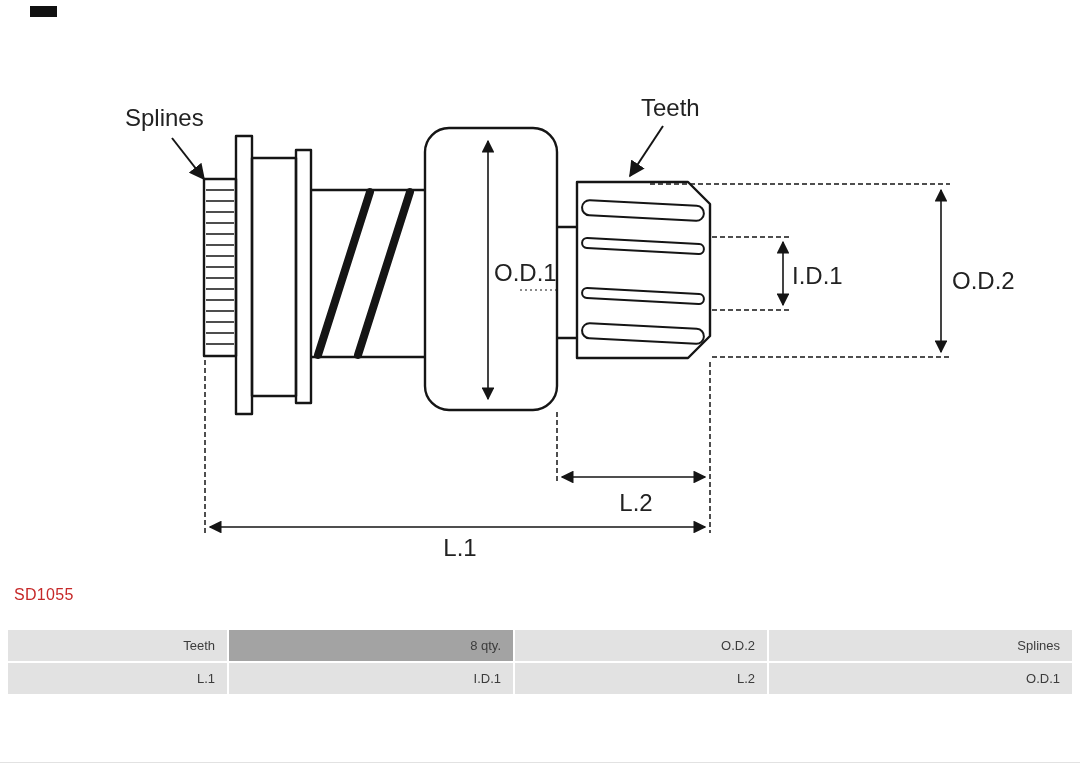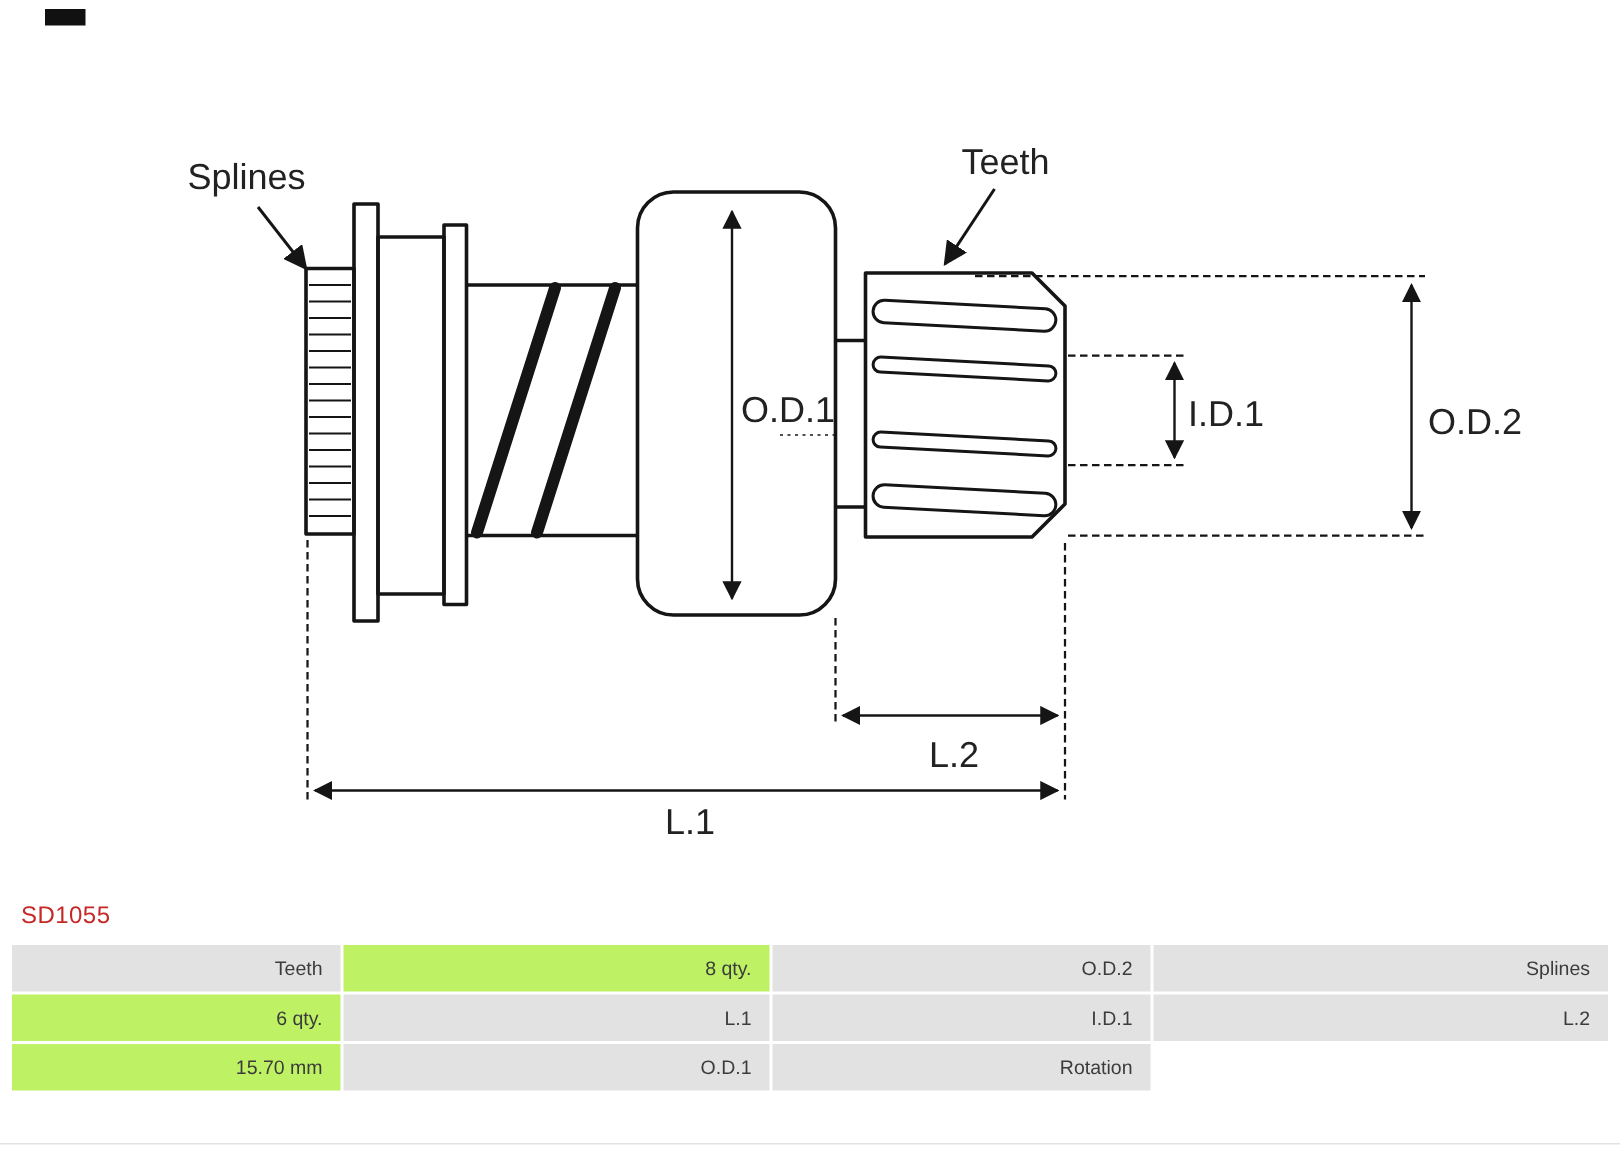--- a/index.html
+++ b/index.html
@@ -8,38 +8,38 @@
     width:1080px; height:767px;
     position:relative; overflow:hidden;
     font-family:"Liberation Sans", sans-serif;
   }
   .logo-mark {
     position:absolute; top:6px; left:30px;
     width:27px; height:11px; background:#111;
   }
   svg.drawing { position:absolute; top:0; left:0; display:block; }
   .part-number {
-    position:absolute; top:602px; left:14px;
+    position:absolute; top:586px; left:14px;
     font-size:16px; color:#c62828; letter-spacing:0.3px;
   }
   .spec-table {
     position:absolute; top:630px; left:8px; width:1064px;
     display:grid;
     grid-template-columns:219px 284px 252px 1fr;
     gap:2px;
     background:#ffffff;
   }
   .cell {
     height:31px; line-height:31px;
     font-size:13px; color:#3c3c3c;
     text-align:right; padding-right:12px;
     white-space:nowrap; overflow:hidden;
   }
   .cell.label { background:#e2e2e2; }
-  .cell.value { background:#bef264;text-align:right; }
+  .cell.value { background:#a3a3a3;text-align:right; }
   .bottom-divider {
     position:absolute; top:762px; left:0;
     width:1080px; height:1px; background:#e2e2e2;
   }
 </style>
 </head>
 <body>
 
 <div class="logo-mark"></div>
 
@@ -108,24 +108,21 @@
 </svg>
 
 <div class="part-number">SD1055</div>
 
 <div class="spec-table">
   <div class="cell label">Teeth</div>
   <div class="cell value">8 qty.</div>
   <div class="cell label">O.D.2</div>
 
   <div class="cell label">Splines</div>
-  <div class="cell value">6 qty.</div>
   <div class="cell label">L.1</div>
 
   <div class="cell label">I.D.1</div>
   <div class="cell label">L.2</div>
-  <div class="cell value">15.70 mm</div>
 
   <div class="cell label">O.D.1</div>
-  <div class="cell label">Rotation</div>
 </div>
 
 <div class="bottom-divider"></div>
 
 </body></html>

